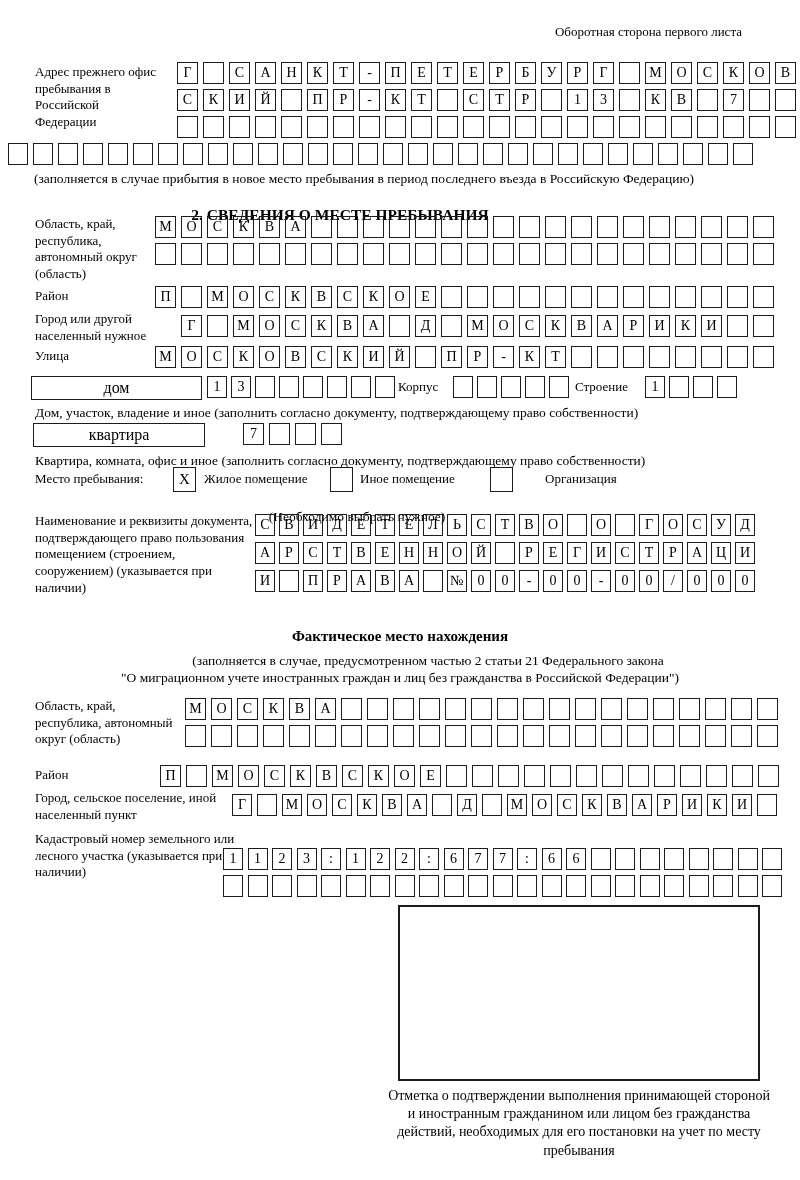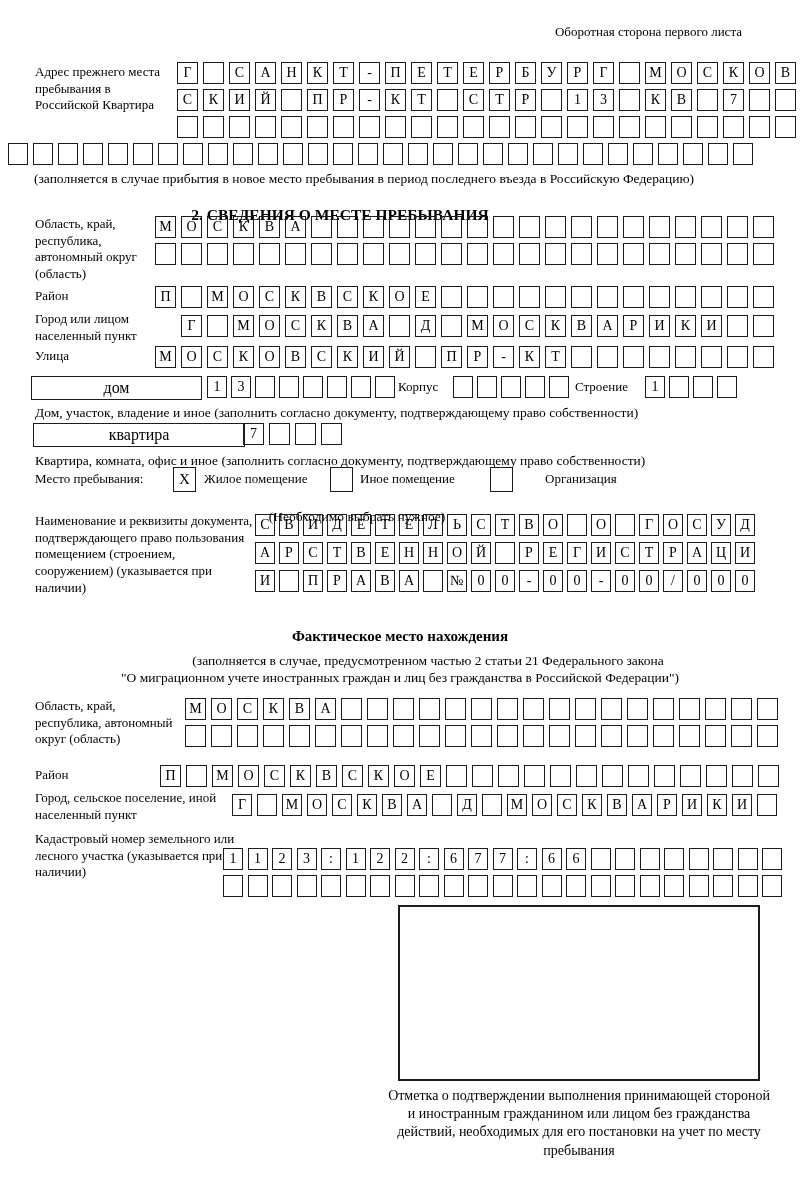--- a/index.html
+++ b/index.html
@@ -32,21 +32,21 @@
     display:flex;align-items:center;justify-content:center;font-size:15px;
   }
   .center{text-align:center;}
   .stamp{box-sizing:border-box;border:2px solid #1c1c1c;background:#fff;}
 </style>
 </head>
 <body>
 
 <div class="abs lbl" style="top:24px;left:0;width:742px;text-align:right;">Оборотная сторона первого листа</div>
 
-<div class="abs lbl" style="top:64px;left:35px;width:128px;">Адрес прежнего места пребывания в Российской Квартира</div>
+<div class="abs lbl" style="top:64px;left:35px;width:128px;">Адрес прежнего офис пребывания в Российской Федерации</div>
 <div class="abs box-row" style="top:62px;left:177px;">
     <span class="cb">Г</span>
     <span class="cb"></span>
     <span class="cb">С</span>
     <span class="cb">А</span>
     <span class="cb">Н</span>
     <span class="cb">К</span>
     <span class="cb">Т</span>
     <span class="cb">-</span>
     <span class="cb">П</span>
@@ -229,21 +229,21 @@
     <span class="cb"></span>
     <span class="cb"></span>
     <span class="cb"></span>
     <span class="cb"></span>
     <span class="cb"></span>
     <span class="cb"></span>
     <span class="cb"></span>
     <span class="cb"></span>
   </div>
 
-<div class="abs lbl" style="top:311px;left:35px;width:146px;">Город или лицом населенный пункт</div>
+<div class="abs lbl" style="top:311px;left:35px;width:146px;">Город или другой населенный нужное</div>
 <div class="abs box-row" style="top:315px;left:181px;">
     <span class="cb">Г</span>
     <span class="cb"></span>
     <span class="cb">М</span>
     <span class="cb">О</span>
     <span class="cb">С</span>
     <span class="cb">К</span>
     <span class="cb">В</span>
     <span class="cb">А</span>
     <span class="cb"></span>
@@ -312,21 +312,21 @@
   </div>
 <div class="abs lbl" style="top:379px;left:575px;">Строение</div>
 <div class="abs box-row pitch-doc" style="top:376px;left:645px;">
     <span class="cb">1</span>
     <span class="cb"></span>
     <span class="cb"></span>
     <span class="cb"></span>
   </div>
 <div class="abs cap" style="top:404px;left:35px;width:740px;">Дом, участок, владение и иное (заполнить согласно документу, подтверждающему право собственности)</div>
 
-<div class="abs wide-box" style="top:423px;left:33px;width:212px;">квартира</div>
+<div class="abs wide-box" style="top:423px;left:33px;width:172px;">квартира</div>
 <div class="abs box-row" style="top:423px;left:243px;">
     <span class="cb">7</span>
     <span class="cb"></span>
     <span class="cb"></span>
     <span class="cb"></span>
   </div>
 <div class="abs cap" style="top:452px;left:35px;width:740px;">Квартира, комната, офис и иное (заполнить согласно документу, подтверждающему право собственности)</div>
 
 <div class="abs lbl" style="top:471px;left:35px;">Место пребывания:</div>
 <div class="abs chk" style="top:467px;left:173px;">X</div>

